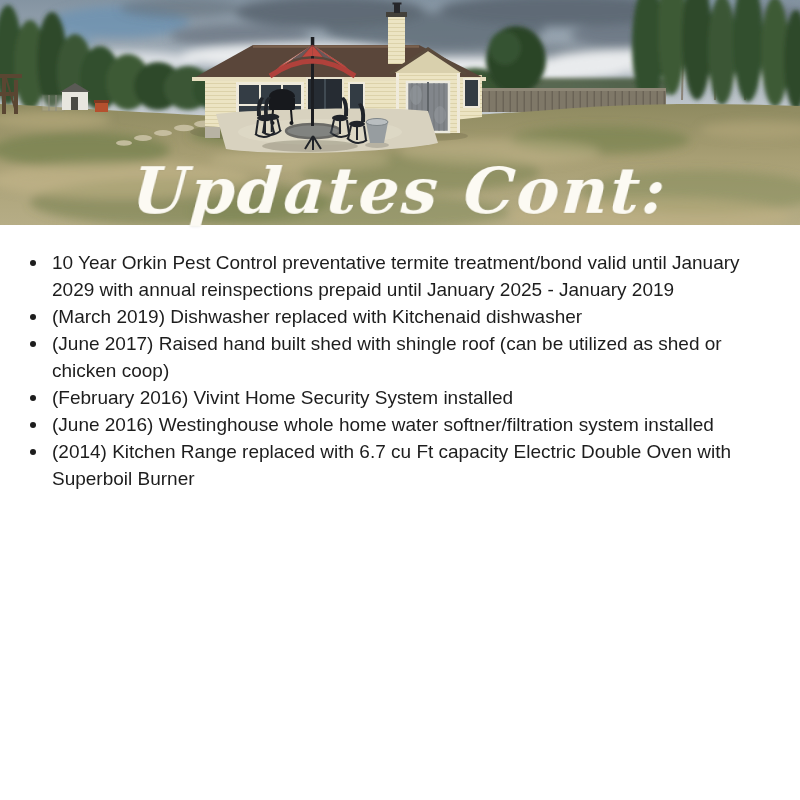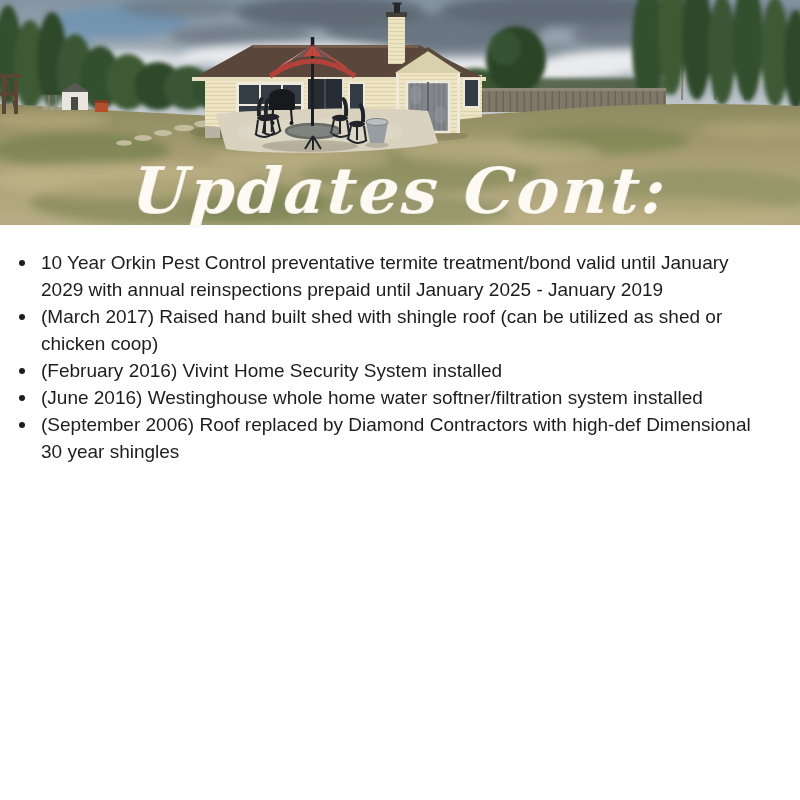--- a/index.html
+++ b/index.html
@@ -11,21 +11,21 @@
   .hero svg{display:block;width:800px;height:225px;}
   .hero-title{
     position:absolute;left:0;right:0;bottom:2px;text-align:center;
     font-family:"DejaVu Serif",serif;font-style:italic;font-weight:600;
     font-size:64px;line-height:1;color:#fcfaf3;letter-spacing:2px;
     transform:skewX(-4deg);
     text-shadow:0 0 2px rgba(120,120,100,0.25);
     pointer-events:none;white-space:nowrap;
   }
   .updates{
-    list-style:none;margin:0;padding:24px 28px 0 17px;
+    list-style:none;margin:0;padding:24px 28px 0 28px;
   }
   .update-item{
     display:flex;align-items:flex-start;
     font-size:19px;line-height:27px;color:#1d1d1d;
   }
   .bullet{
     flex:0 0 6px;width:6px;height:6px;border-radius:50%;
     background:#1d1d1d;margin:11px 0 0 2px;
   }
   .item-text{margin-left:16px;width:714px;}
@@ -290,38 +290,42 @@
 
     <div class="hero-title">Updates Cont:</div>
   </div>
 
   <ul class="updates">
   <li class="update-item">
     <span class="bullet"></span>
     <span class="item-text">10 Year Orkin Pest Control preventative termite treatment/bond valid until January 2029 with annual reinspections prepaid until January 2025 - January 2019</span>
   </li>
 
-
-
-  <li class="update-item">
-    <span class="bullet"></span>
-    <span class="item-text">(March 2017) Raised hand built shed with shingle roof (can be utilized as shed or chicken coop)</span>
+  <li class="update-item">
+    <span class="bullet"></span>
+    <span class="item-text">(March 2019) Dishwasher replaced with Kitchenaid dishwasher</span>
+  </li>
+
+
+  <li class="update-item">
+    <span class="bullet"></span>
+    <span class="item-text">(June 2017) Raised hand built shed with shingle roof (can be utilized as shed or chicken coop)</span>
   </li>
 
   <li class="update-item">
     <span class="bullet"></span>
     <span class="item-text">(February 2016) Vivint Home Security System installed</span>
   </li>
 
   <li class="update-item">
     <span class="bullet"></span>
     <span class="item-text">(June 2016) Westinghouse whole home water softner/filtration system installed</span>
   </li>
 
-
-
-
-  <li class="update-item">
-    <span class="bullet"></span>
-    <span class="item-text">(September 2006) Roof replaced by Diamond Contractors with high-def Dimensional 30 year shingles</span>
-  </li>
+  <li class="update-item">
+    <span class="bullet"></span>
+    <span class="item-text">(2014) Kitchen Range replaced with 6.7 cu Ft capacity Electric Double Oven with Superboil Burner</span>
+  </li>
+
+
+
 </ul>
 </div>
 
 </body></html>

